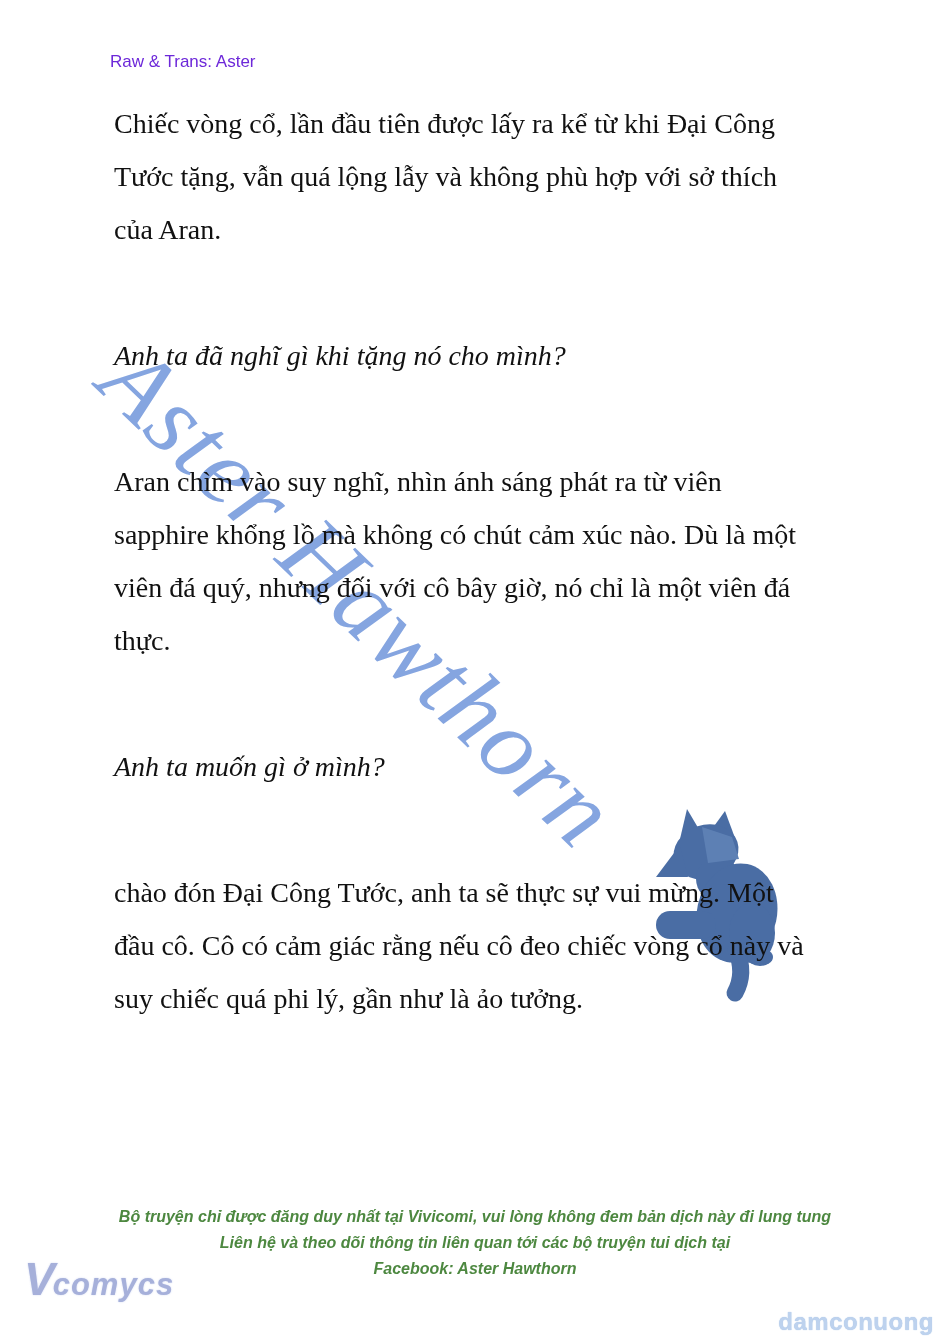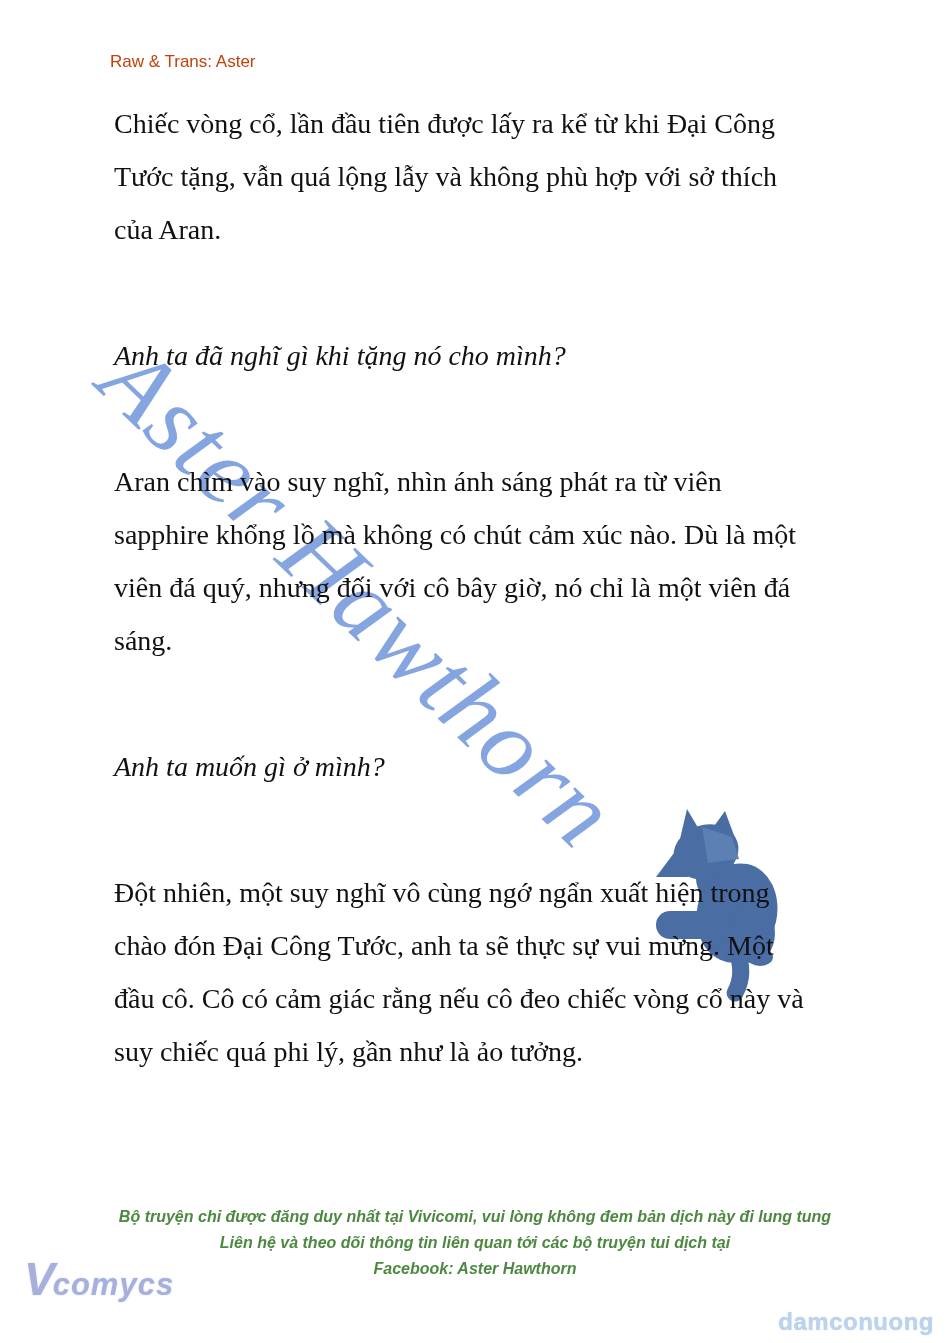--- a/index.html
+++ b/index.html
@@ -13,21 +13,21 @@
     color: #111111;
   }
 
   
   .header-credit {
     position: absolute;
     left: 110px;
     top: 52px;
     font-family: "Liberation Sans", "DejaVu Sans", sans-serif;
     font-size: 17px;
-    color: #c2410c;
+    color: #6d28d9;
     z-index: 5;
     white-space: nowrap;
   }
 
   
   .watermark {
     position: absolute;
     left: 158px;
     top: 322px;
     font-family: "Liberation Serif", "DejaVu Serif", serif;
@@ -148,29 +148,28 @@
     </div>
 
     <div class="para italic">
       <div class="line">Anh ta đã nghĩ gì khi tặng nó cho mình?</div>
     </div>
 
     <div class="para">
       <div class="line">Aran chìm vào suy nghĩ, nhìn ánh sáng phát ra từ viên</div>
       <div class="line">sapphire khổng lồ mà không có chút cảm xúc nào. Dù là một</div>
       <div class="line">viên đá quý, nhưng đối với cô bây giờ, nó chỉ là một viên đá</div>
-      <div class="line">sáng.</div>
+      <div class="line">thực.</div>
     </div>
 
     <div class="para italic">
       <div class="line">Anh ta muốn gì ở mình?</div>
     </div>
 
     <div class="para">
-      <div class="line">Đột nhiên, một suy nghĩ vô cùng ngớ ngẩn xuất hiện trong</div>
       <div class="line">chào đón Đại Công Tước, anh ta sẽ thực sự vui mừng. Một</div>
       <div class="line">đầu cô. Cô có cảm giác rằng nếu cô đeo chiếc vòng cổ này và</div>
       <div class="line">suy chiếc quá phi lý, gần như là ảo tưởng.</div>
     </div>
 
   </div>
 
   <div class="footer">
     <div>Bộ truyện chỉ được đăng duy nhất tại Vivicomi, vui lòng không đem bản dịch này đi lung tung</div>
     <div>Liên hệ và theo dõi thông tin liên quan tới các bộ truyện tui dịch tại</div>

